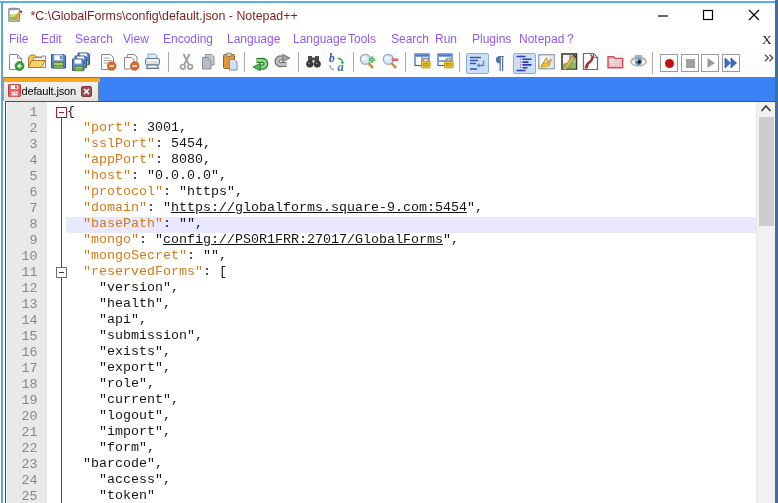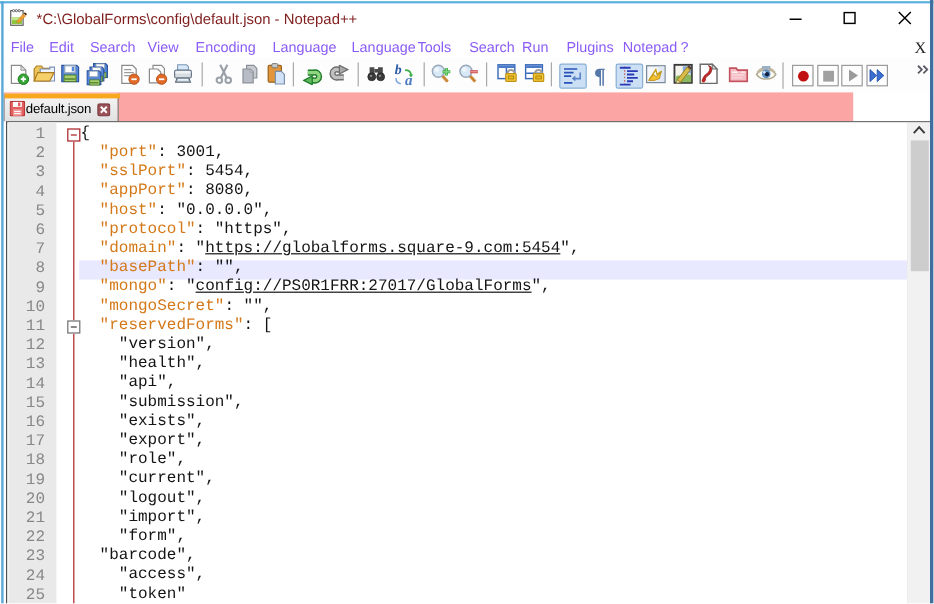--- a/index.html
+++ b/index.html
@@ -8,21 +8,21 @@
 #topborder{left:0;top:1px;width:778px;height:2.2px;background:#58b0e0;}
 #leftborder{left:1px;top:1px;width:2.2px;height:502px;background:#58a8d8;}
 #rightborder{left:775px;top:0;width:3px;height:503px;background:#3e6f9e;}
 #titlebar{left:3px;top:3px;width:772px;height:27px;background:#fff;}
 #titletext{left:30.5px;top:9px;font-size:12.4px;color:#7f1d1d;white-space:pre;}
 .winbtn{top:8px;width:14px;height:14px;}
 #menubar{left:3px;top:30px;width:772px;height:18px;background:#fff;}
 .mi{position:absolute;top:2px;font-size:12px;color:#8b5cf6;white-space:pre;}
 #toolbar{left:3px;top:48px;width:772px;height:29px;background:#fdfdfd;}
 .tbtn{position:absolute;top:3px;width:22px;height:22px;background:#cbe0f5;border:1px solid #89aed2;border-radius:2px;box-sizing:border-box;}
-#tabbar{left:3px;top:77px;width:708px;height:24px;background:#fca5a5;}
+#tabbar{left:3px;top:77px;width:772px;height:24px;background:#3b82f6;}
 #tab1{position:absolute;left:0px;top:1px;width:96px;height:23px;background:linear-gradient(#f6f6f6,#e2e2e2);border-left:1px solid #a0a0a0;border-right:1px solid #808080;box-sizing:border-box;}
 #tabtop{position:absolute;left:0px;top:0px;width:96px;height:3.5px;background:#f8a81c;}
 #tablabel{position:absolute;left:17.5px;top:6.5px;font-size:11px;letter-spacing:-0.15px;color:#000;}
 #clientedge-h{left:6px;top:100.5px;width:769px;height:1.5px;background:#505050;}
 #clientedge-v{left:5.2px;top:101px;width:1.3px;height:402px;background:#505050;}
 #editorbg{left:6.5px;top:102px;width:750.5px;height:401px;background:#fff;}
 #nummargin{left:6.5px;top:102px;width:40.5px;height:401px;background:#e9e9e9;}
 #curline{left:66px;top:217px;width:690px;height:16px;background:#e8e8ff;}
 #linenums{left:0px;top:105px;width:37.5px;text-align:right;font-family:"Liberation Mono",monospace;font-size:13.33px;line-height:16px;color:#878787;margin:0;}
 #code{left:67px;top:104.3px;font-family:"Liberation Mono",monospace;font-size:13.33px;line-height:16px;color:#141414;margin:0;}

